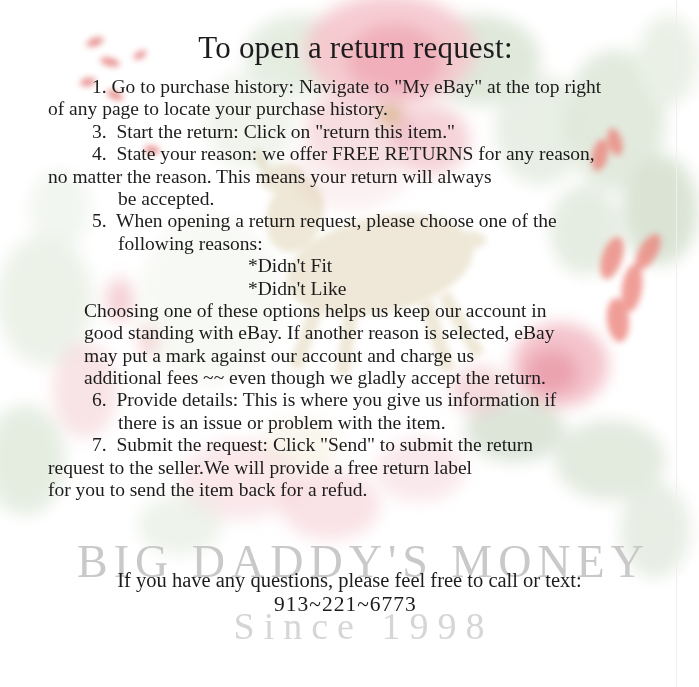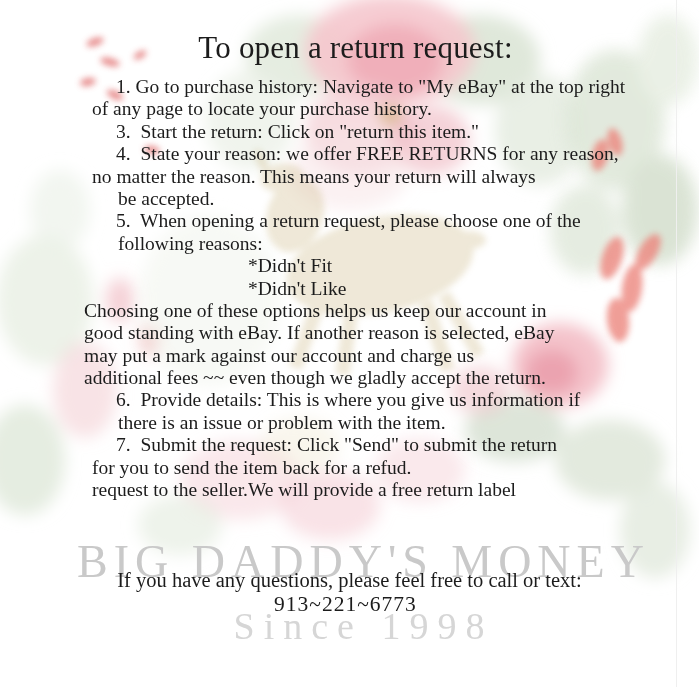--- a/index.html
+++ b/index.html
@@ -14,22 +14,22 @@
     font-family:"Liberation Serif","DejaVu Serif",serif;white-space:pre;margin-left:24px;
   }
   .wm1{top:535px;font-size:46px;letter-spacing:6px;color:#c9c9c9;}
   .wm2{top:604px;font-size:38px;letter-spacing:9px;color:#d6d6d6;}
   .title{
     position:absolute;top:30px;left:16px;width:679px;margin:0;z-index:2;
     text-align:center;font-size:31px;font-weight:normal;letter-spacing:0.2px;
   }
   .list{position:absolute;top:76px;left:0;width:699px;z-index:2;}
   .ln{white-space:pre;font-size:19.5px;line-height:22.4px;height:22.4px;}
-  .num{padding-left:116px;}
-  .cont{padding-left:92px;}
+  .num{padding-left:92px;}
+  .cont{padding-left:48px;}
   .cont2{padding-left:118px;}
   .reason{padding-left:248px;}
   .para{padding-left:84px;}
   .footer{position:absolute;top:568px;left:0;width:699px;z-index:2;text-align:center;}
   .fl{font-size:20.5px;line-height:24px;white-space:pre;}
   .phone{font-size:21.5px;letter-spacing:1px;position:relative;left:-4px;}
 </style>
 </head>
 <body>
 
@@ -141,22 +141,22 @@
     <div class="ln cont2">following reasons:</div>
     <div class="ln reason">*Didn't Fit</div>
     <div class="ln reason">*Didn't Like</div>
     <div class="ln para">Choosing one of these options helps us keep our account in</div>
     <div class="ln para">good standing with eBay. If another reason is selected, eBay</div>
     <div class="ln para">may put a mark against our account and charge us</div>
     <div class="ln para">additional fees ~~ even though we gladly accept the return.</div>
     <div class="ln num">6.  Provide details: This is where you give us information if</div>
     <div class="ln cont2">there is an issue or problem with the item.</div>
     <div class="ln num">7.  Submit the request: Click "Send" to submit the return</div>
+    <div class="ln cont">request to the seller.We will provide a free return label</div>
     <div class="ln cont">for you to send the item back for a refud.</div>
-    <div class="ln cont">request to the seller.We will provide a free return label</div>
   </div>
 
   <div class="footer">
     <div class="fl">If you have any questions, please feel free to call or text:</div>
     <div class="fl phone">913~221~6773</div>
   </div>
 
 </div>
 
 </body></html>

